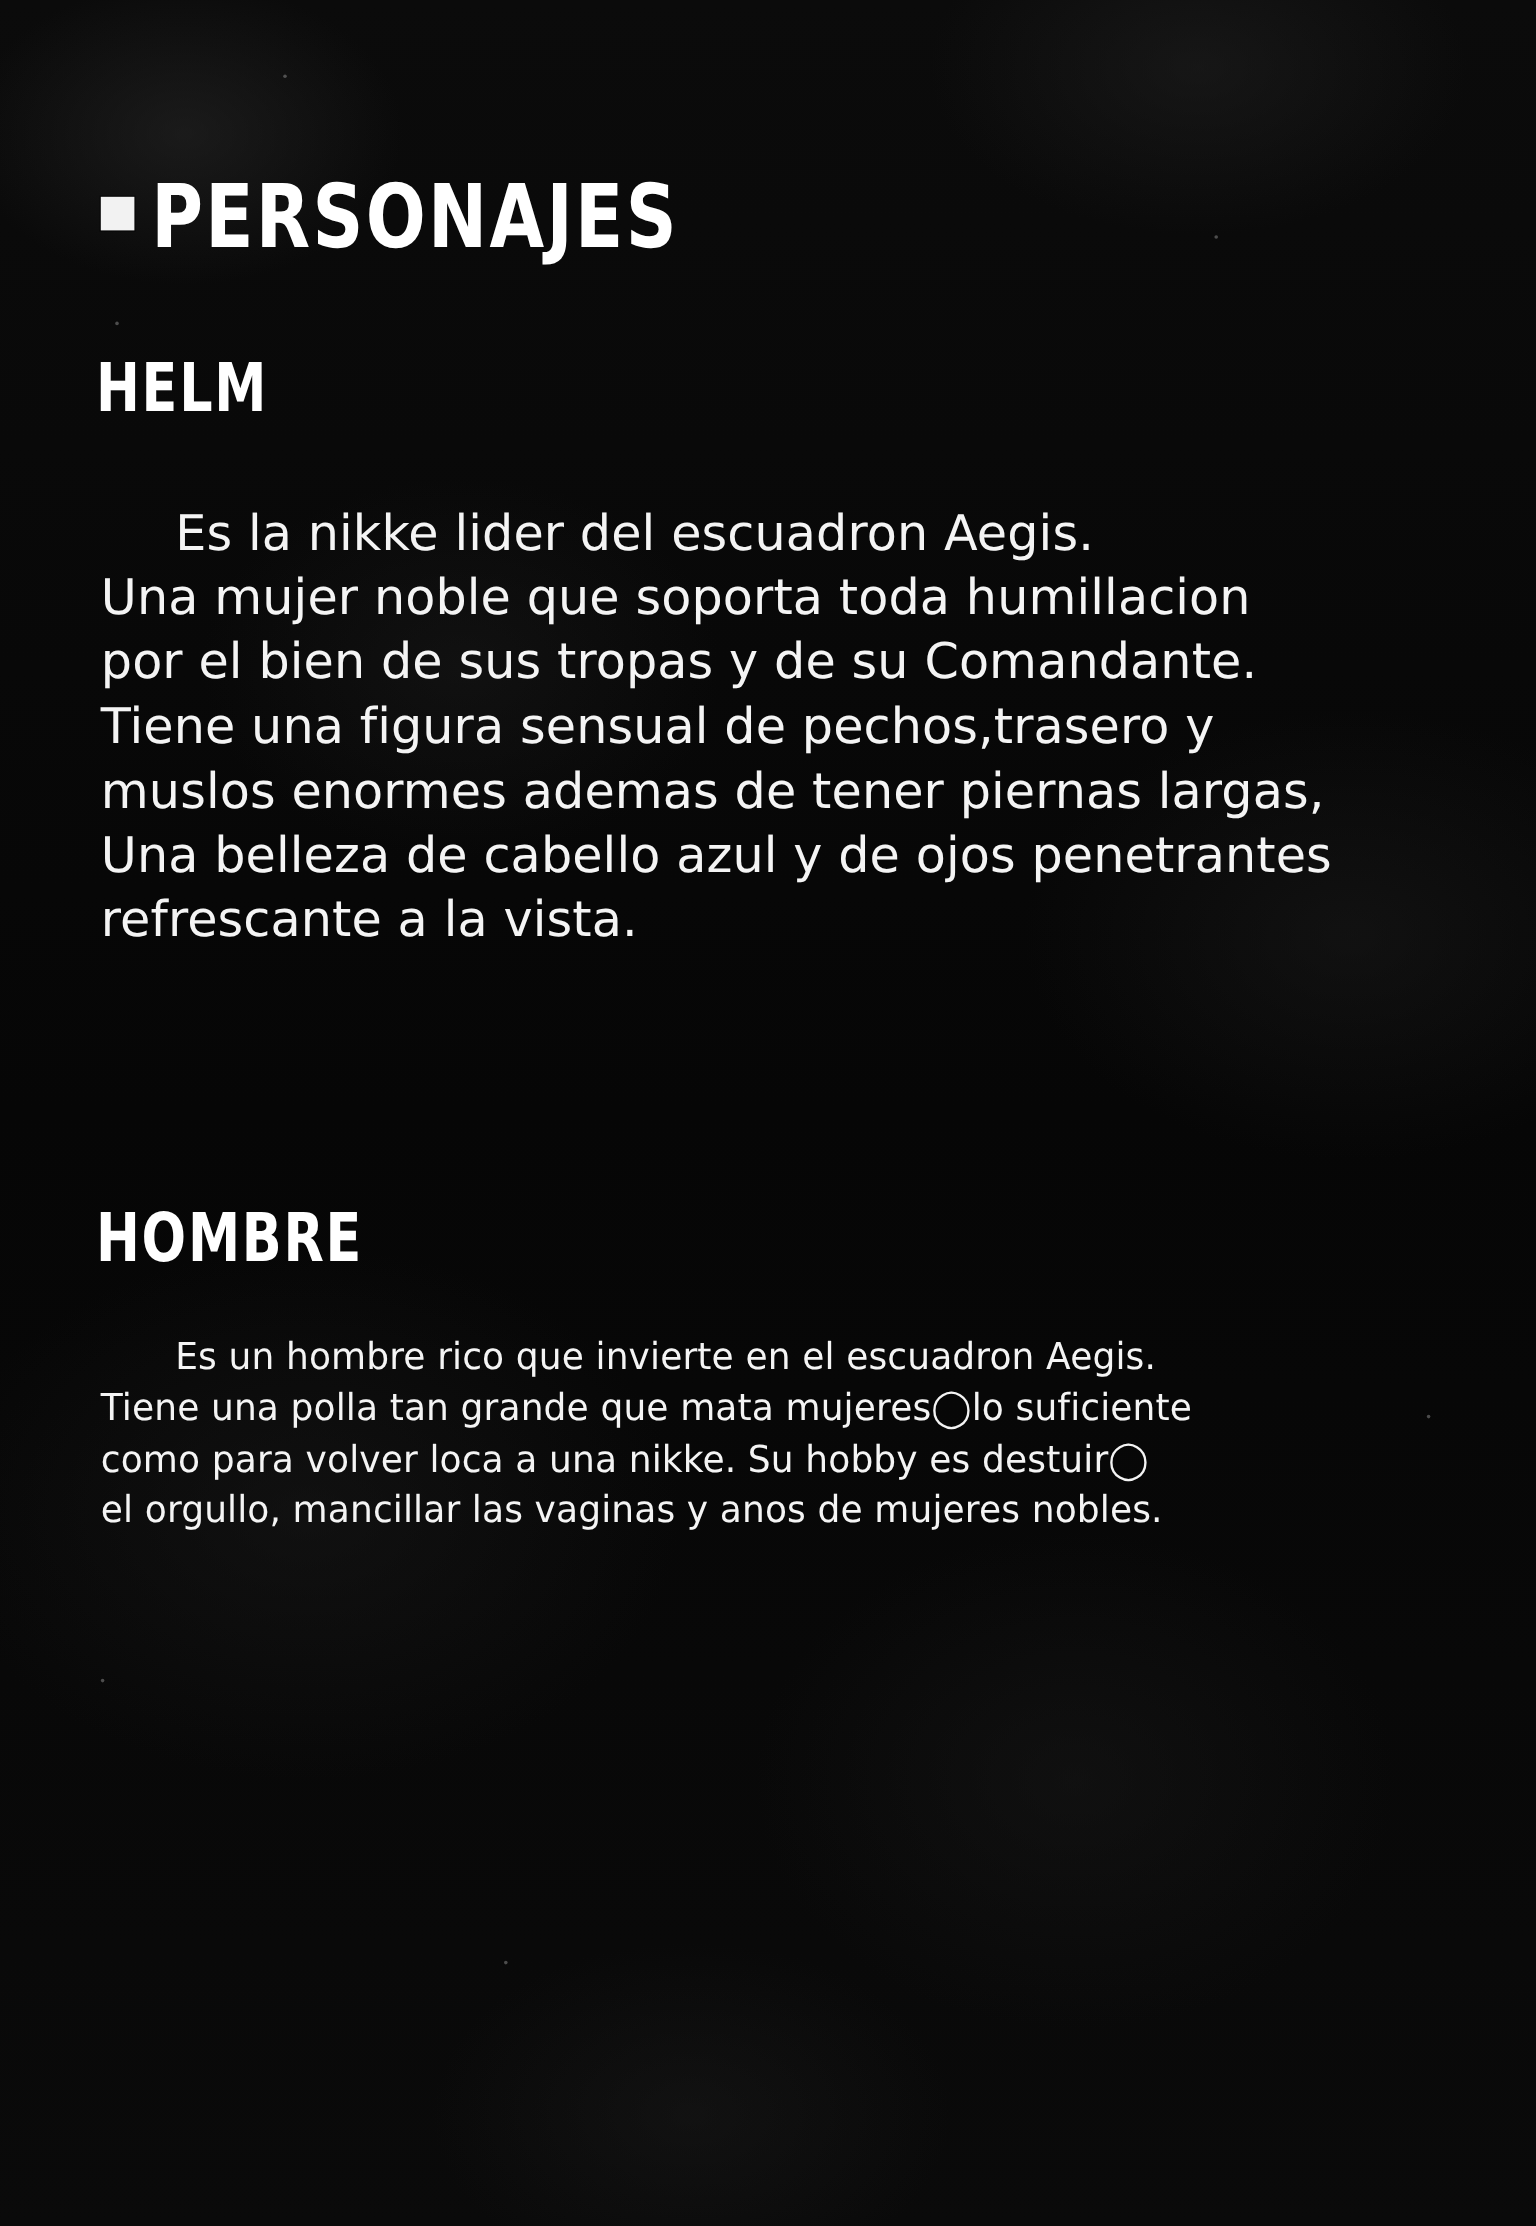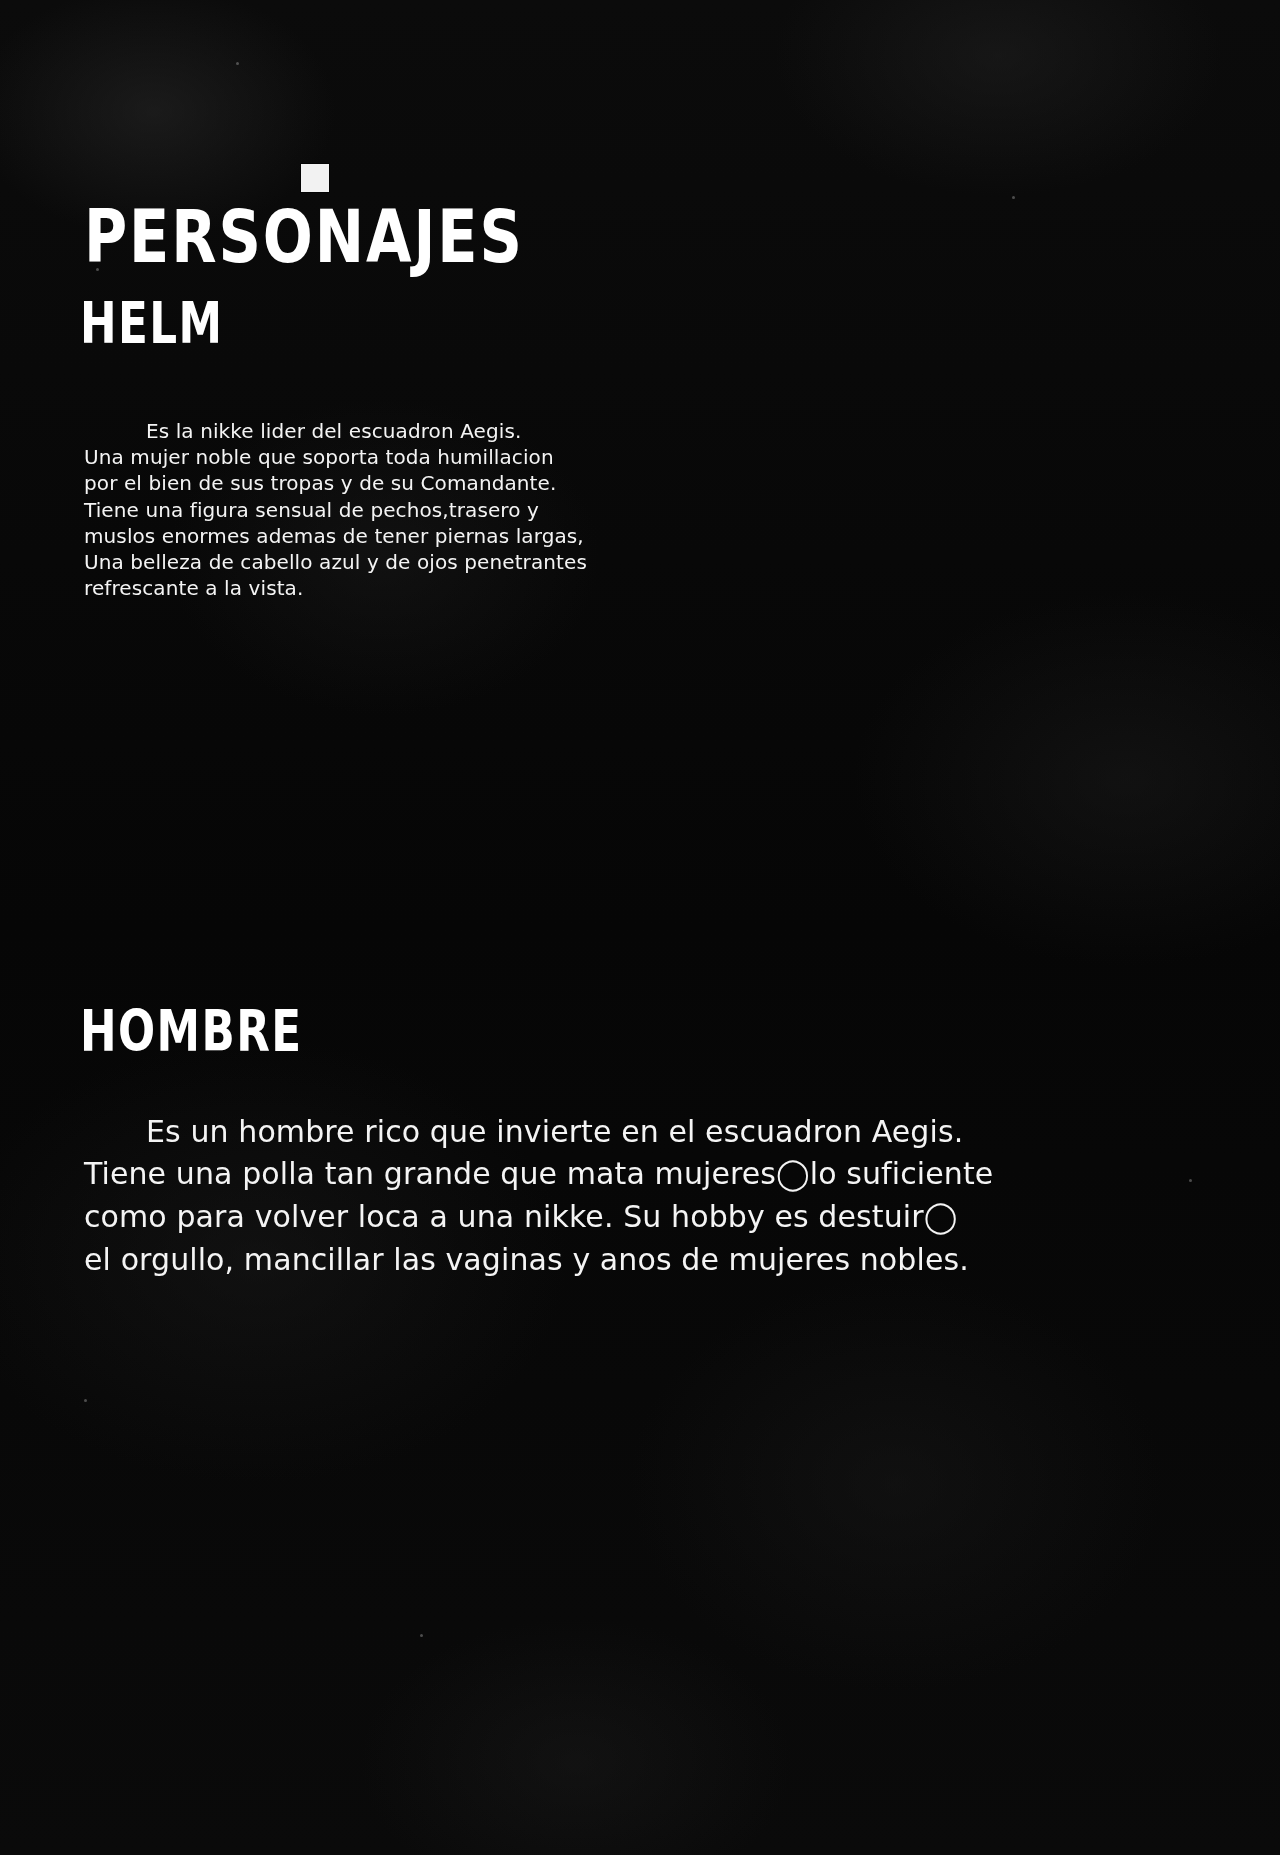--- a/index.html
+++ b/index.html
@@ -46,23 +46,22 @@
     top: 0;
     width: 1280px;
     height: 1855px;
   }
 
   .section-heading {
     position: absolute;
     left: 84px;
     top: 150px;
     display: flex;
-    align-items: center;
+    align-items: flex-start;
     gap: 14px;
-    flex-direction: column;
   }
   .bullet-square {
     width: 28px;
     height: 28px;
     background: #f2f2f2;
     display: inline-block;
     margin-top: 14px;
     box-shadow: 0 0 0 1px rgba(0,0,0,0.6);
   }
   .title-text {
@@ -87,21 +86,21 @@
     transform: scaleY(1.22) scaleX(0.95);
     transform-origin: left center;
   }
   #name-helm { left: 80px; top: 300px; }
   #name-hombre { left: 80px; top: 1008px; }
 
   .char-body {
     position: absolute;
     color: #f4f4f4;
     font-family: "DejaVu Sans", sans-serif;
-    font-size: 20px;
+    font-size: 41px;
     line-height: 1.31;
     white-space: pre-line;
     letter-spacing: 0.1px;
   }
   #body-helm {
     left: 84px;
     top: 418px;
     width: 1060px;
     text-indent: 0;
   }

